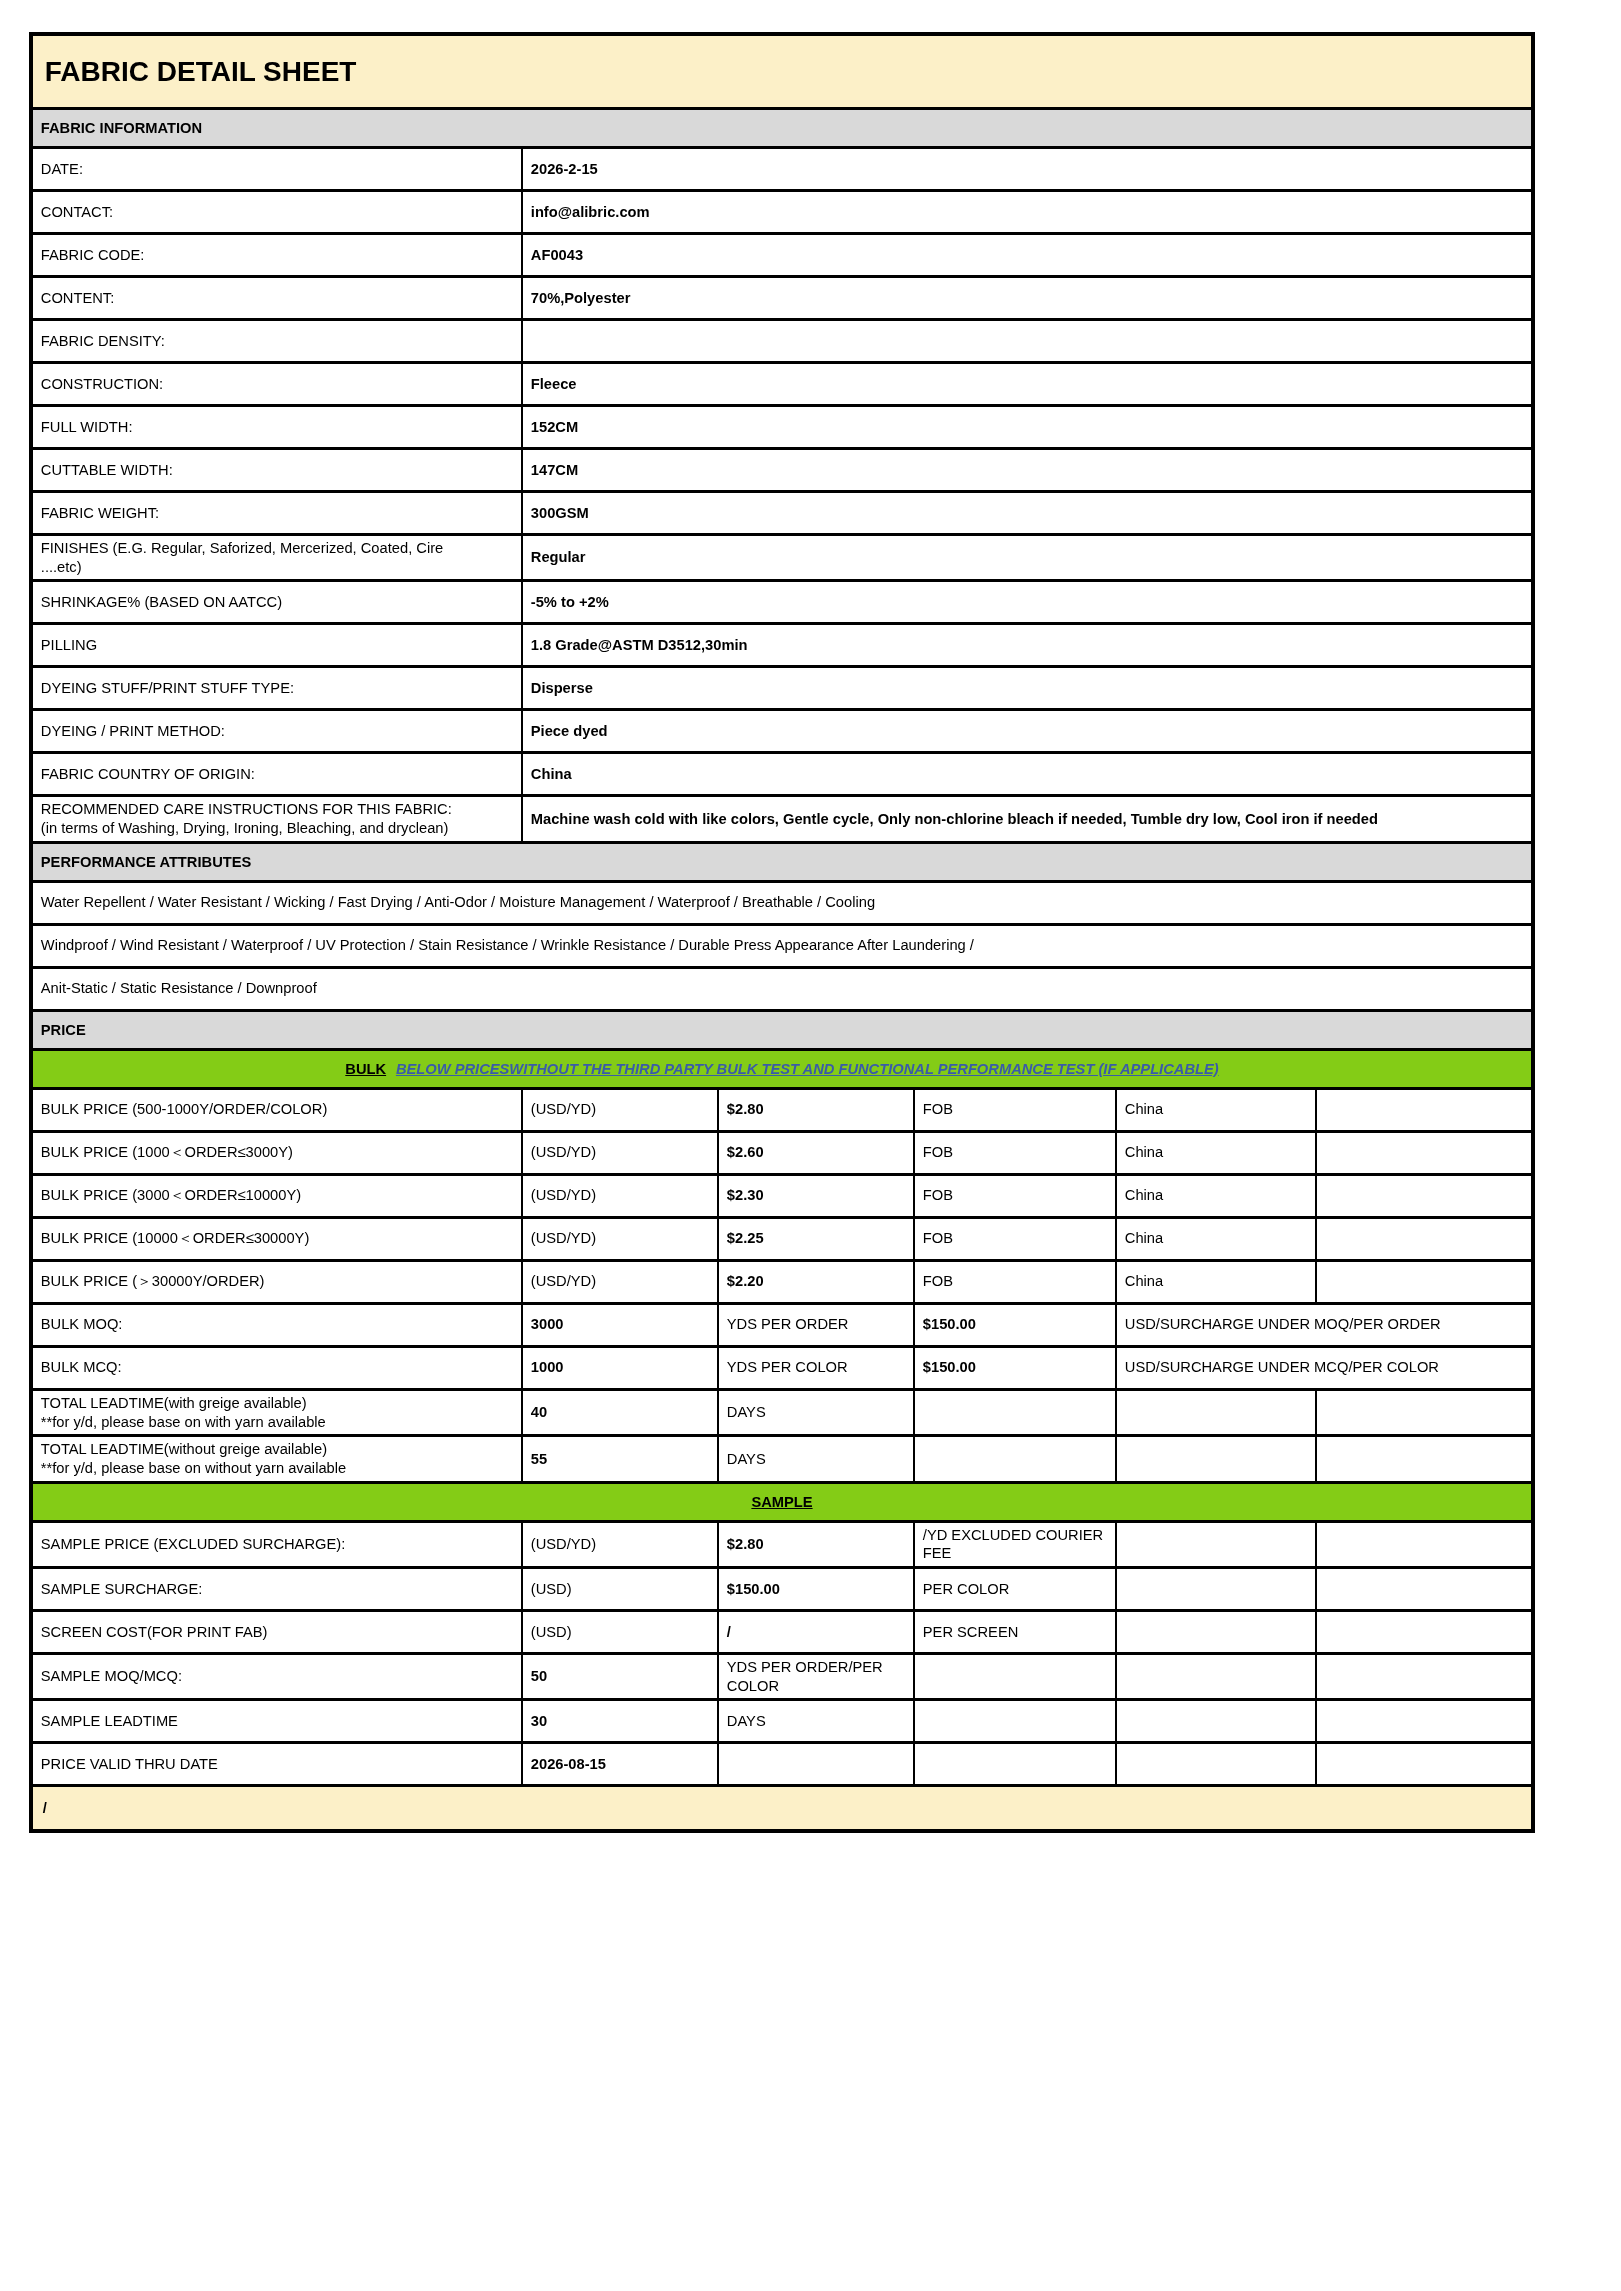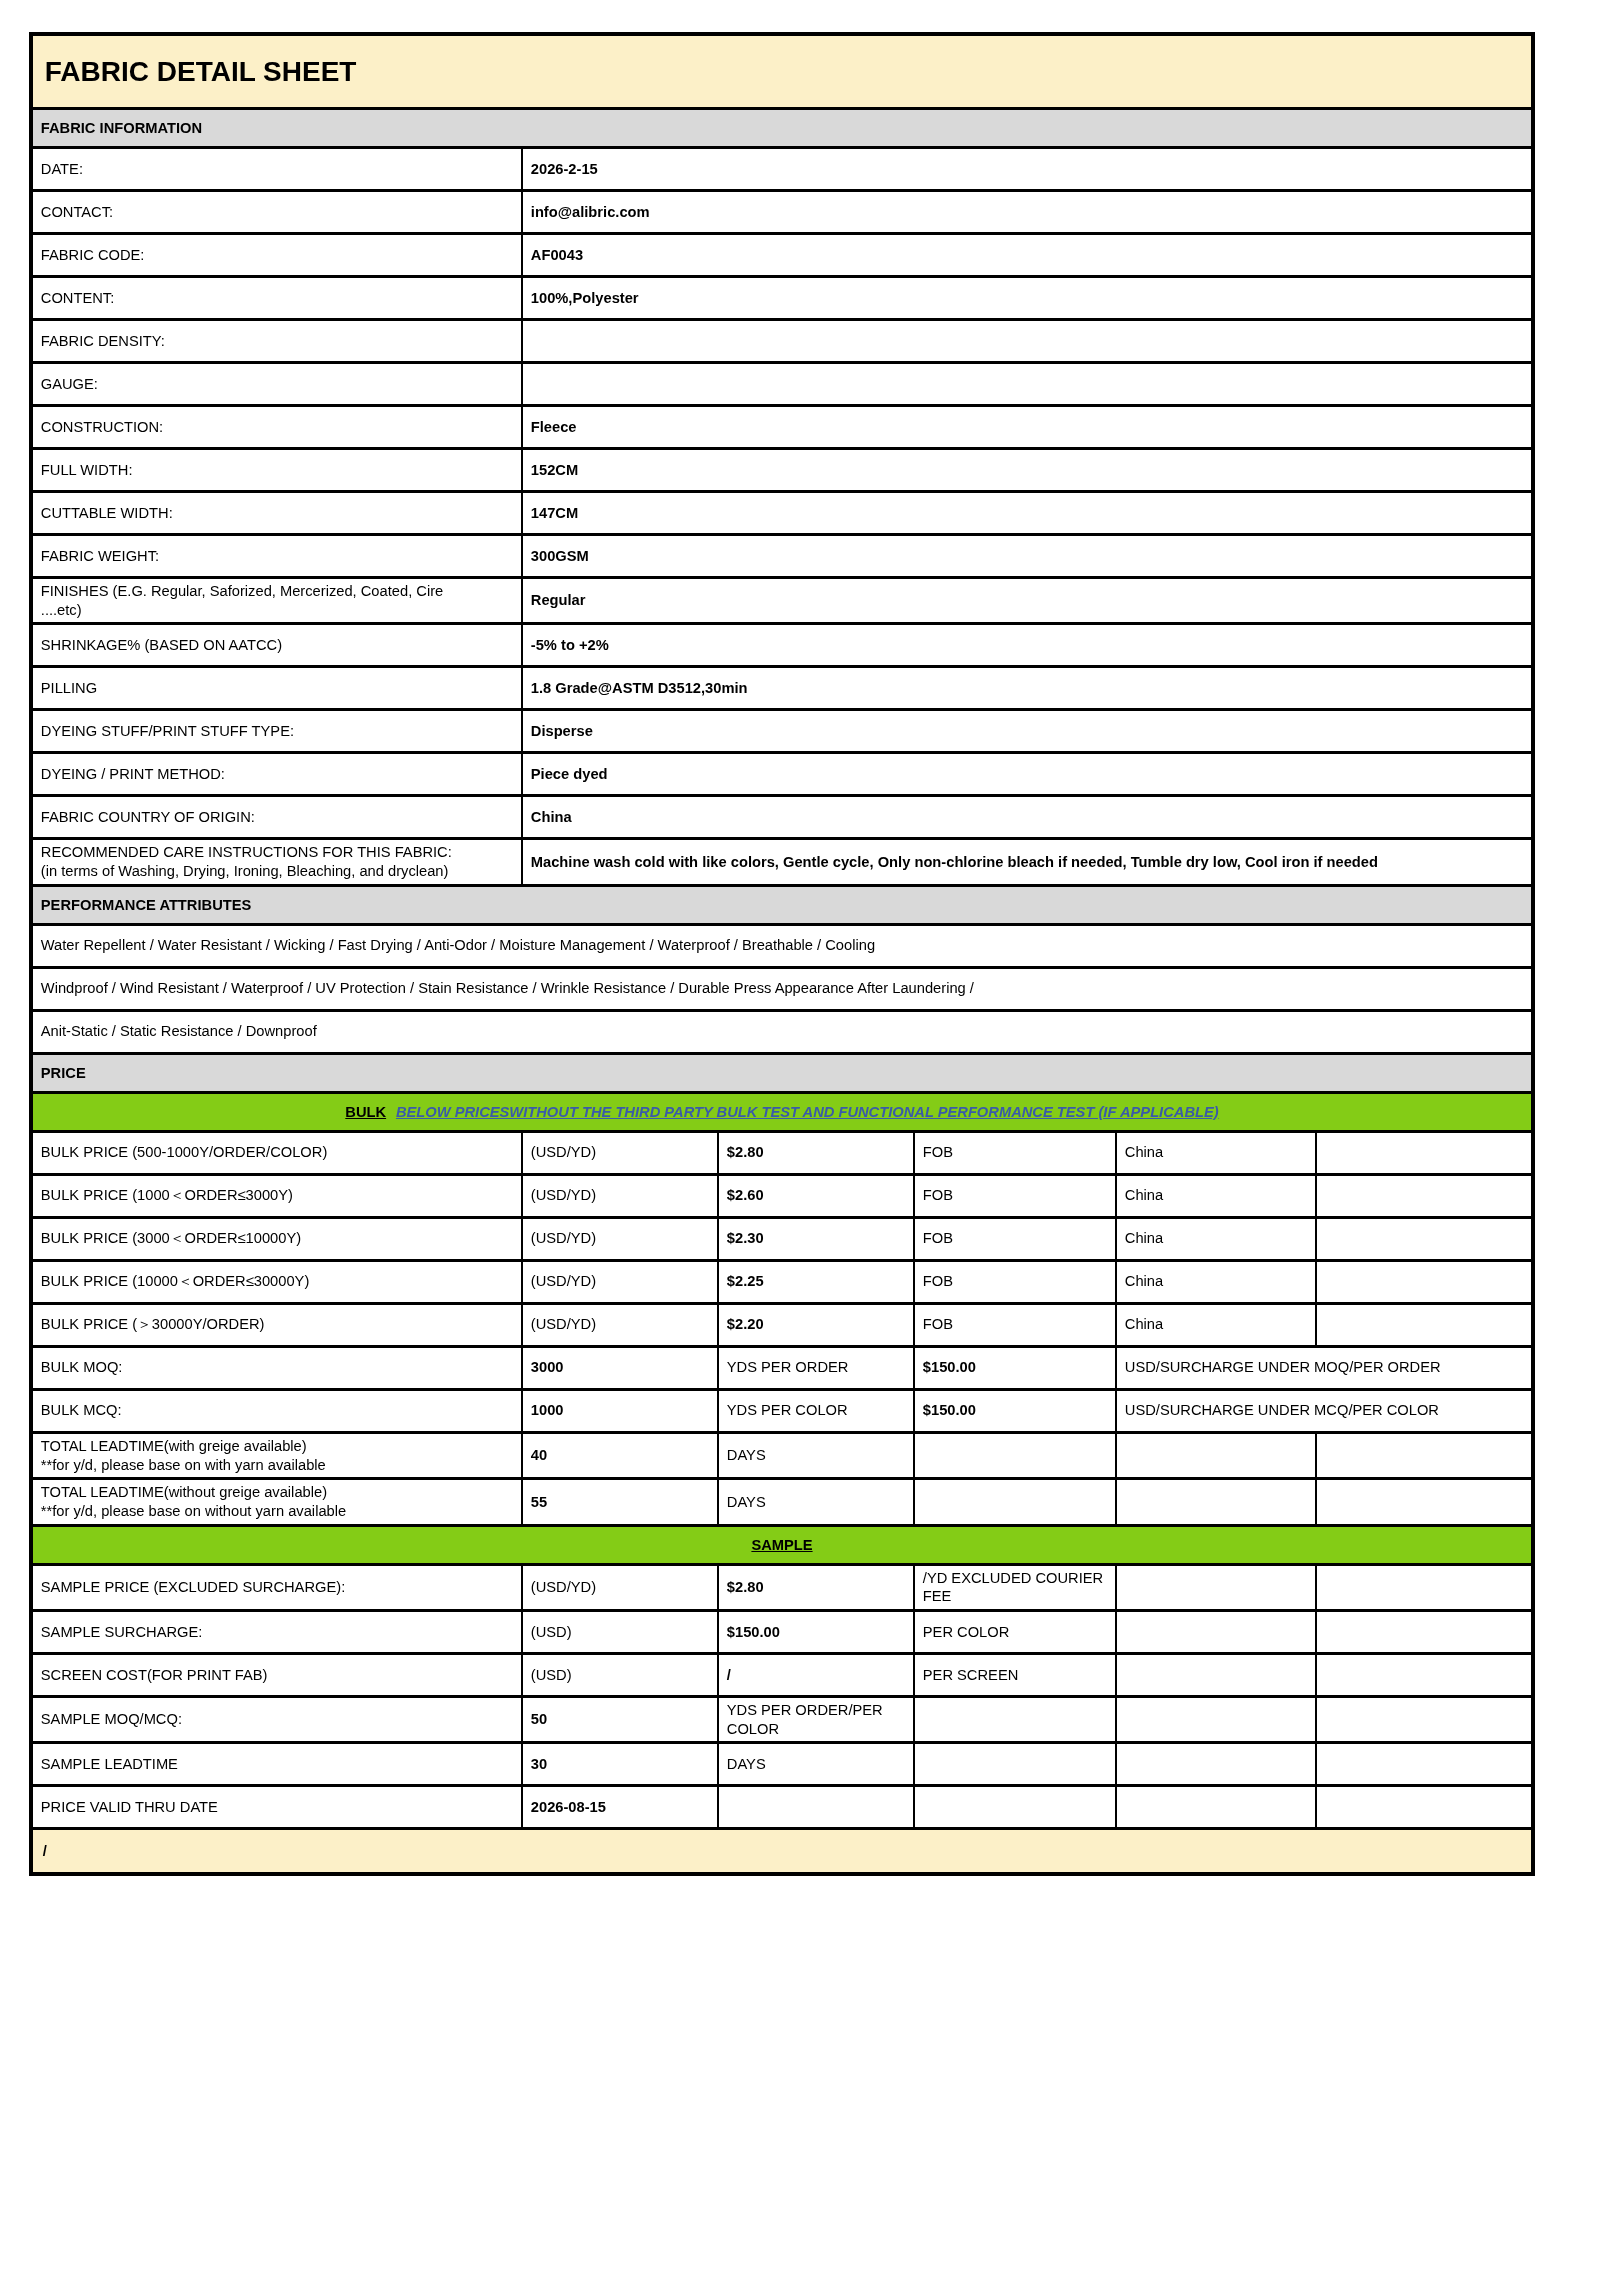--- a/index.html
+++ b/index.html
@@ -71,28 +71,24 @@
   <div class="r">
     <div class="c lab">CONTACT:</div>
     <div class="c val b">info@alibric.com</div>
   </div>
   <div class="r">
     <div class="c lab">FABRIC CODE:</div>
     <div class="c val b">AF0043</div>
   </div>
   <div class="r">
     <div class="c lab">CONTENT:</div>
-    <div class="c val b">100%,Polyester</div>
+    <div class="c val b">70%,Polyester</div>
   </div>
   <div class="r">
     <div class="c lab">FABRIC DENSITY:</div>
-    <div class="c val b"></div>
-  </div>
-  <div class="r">
-    <div class="c lab">GAUGE:</div>
     <div class="c val b"></div>
   </div>
   <div class="r">
     <div class="c lab">CONSTRUCTION:</div>
     <div class="c val b">Fleece</div>
   </div>
   <div class="r">
     <div class="c lab">FULL WIDTH:</div>
     <div class="c val b">152CM</div>
   </div>

